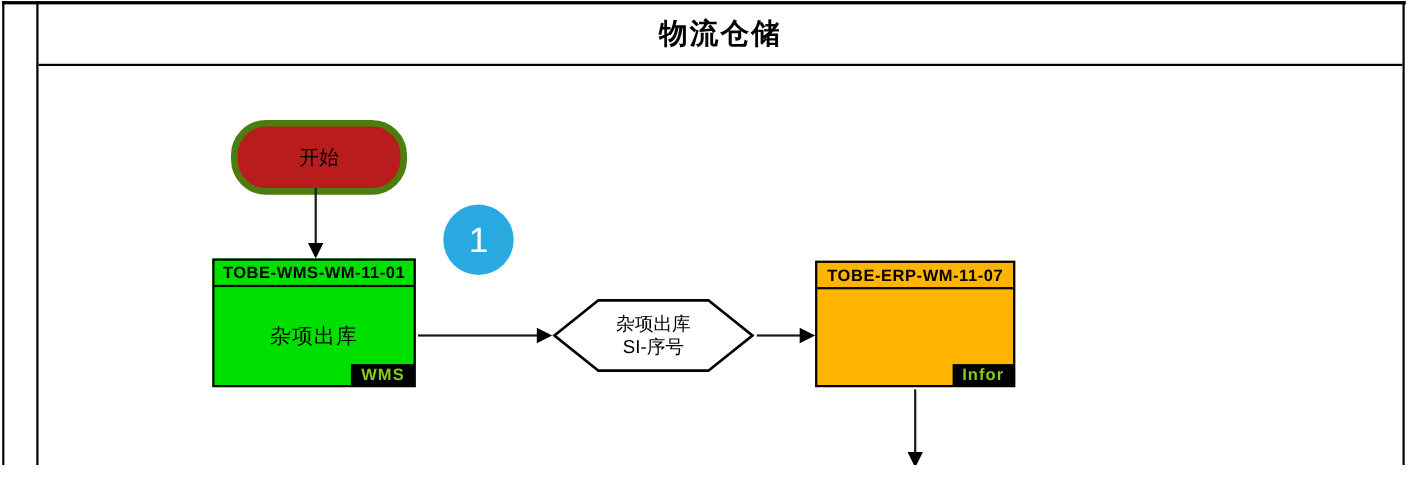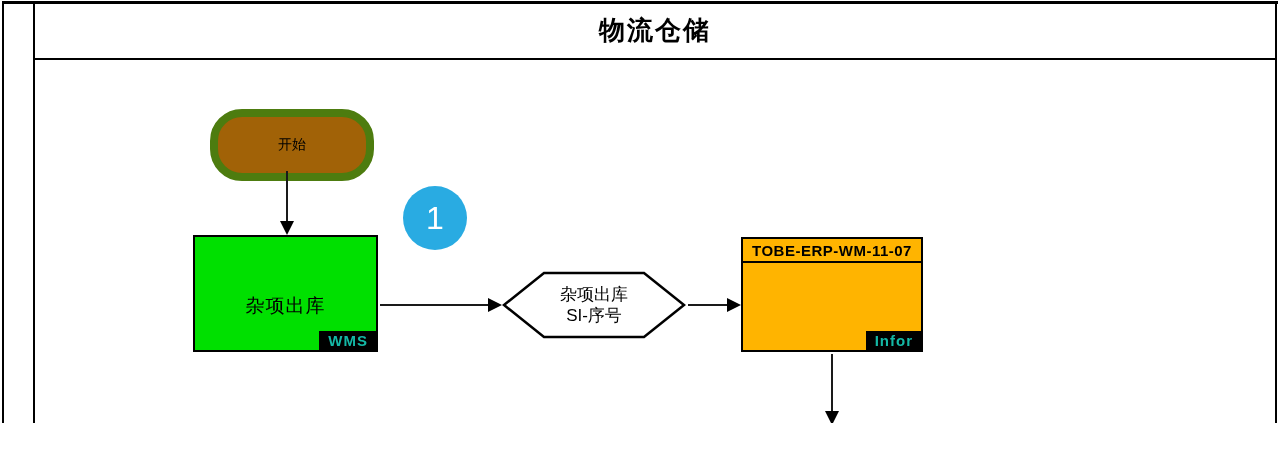--- a/index.html
+++ b/index.html
@@ -23,25 +23,25 @@
   .lane-divider { position: absolute; left: 33px;   top: 1px;  width: 2px;    height: 454px; background: #000; }
   .header-sep   { position: absolute; left: 35px;   top: 58px; width: 1240px; height: 2px;  background: #000; }
   .lane-title {
     position: absolute; left: 35px; top: 4px; width: 1240px; height: 52px;
     display: flex; align-items: center; justify-content: center;
     font-size: 26px; font-weight: 600; letter-spacing: 2px;
   }
   
   .pill {
     position: absolute;
-    background: #a16207;
-    border: 8px solid #4d7c0f;
+    background: #b91c1c;
+    border: 6px solid #4d7c0f;
     border-radius: 32px;
     display: flex; align-items: center; justify-content: center;
-    font-size: 14px;
+    font-size: 18px;
   }
   .pill.start { left: 210px; top: 109px; width: 148px; height: 56px; }
   .pill.end   { left: 756px; top: 426px; width: 150px; height: 56px; }
   
   .task {
     position: absolute;
     border: 2px solid #000;
     box-sizing: border-box;
   }
   .task.wms { left: 193px; top: 235px; width: 185px; height: 117px; }
@@ -54,21 +54,21 @@
     white-space: nowrap;
   }
   .task .task-label {
     position: absolute; left: 0; right: 0; top: 24px; bottom: 0;
     display: flex; align-items: center; justify-content: center;
     font-size: 19px; letter-spacing: 1px;
     white-space: nowrap;
   }
   .task .system-tag {
     position: absolute; right: -1px; bottom: -1px;
-    background: #000; color: #14b8a6;
+    background: #000; color: #84cc16;
     font-size: 15px; font-weight: 600; letter-spacing: 1px;
     padding: 1px 9px 2px 9px;
     line-height: 17px;
   }
   
   .hexagon { position: absolute; left: 502px; top: 271px; width: 184px; height: 68px; }
   .hexagon svg { position: absolute; left: 0; top: 0; }
   .hexagon .hex-text {
     position: absolute; left: 0; right: 0; top: 0; bottom: 0;
     display: flex; flex-direction: column; align-items: center; justify-content: center;
@@ -116,20 +116,21 @@
   <div class="lane-title">物流仓储</div>
 
   <div class="pill start">
     <span>开始</span>
   </div>
 
   <div class="edge-line-v" id="edge1-line"></div>
   <div class="arrowhead-down" id="edge1-head"></div>
 
   <div class="task wms" style="background: rgb(0, 224, 0);">
+    <div class="task-code">TOBE-WMS-WM-11-01</div>
     <div class="task-label">杂项出库</div>
     <div class="system-tag">WMS</div>
   </div>
 
   <div class="step-marker" style="background: rgb(41, 171, 226);">
     <span>1</span>
   </div>
 
   <div class="edge-line-h" id="edge2-line"></div>
   <div class="arrowhead-right" id="edge2-head"></div>

